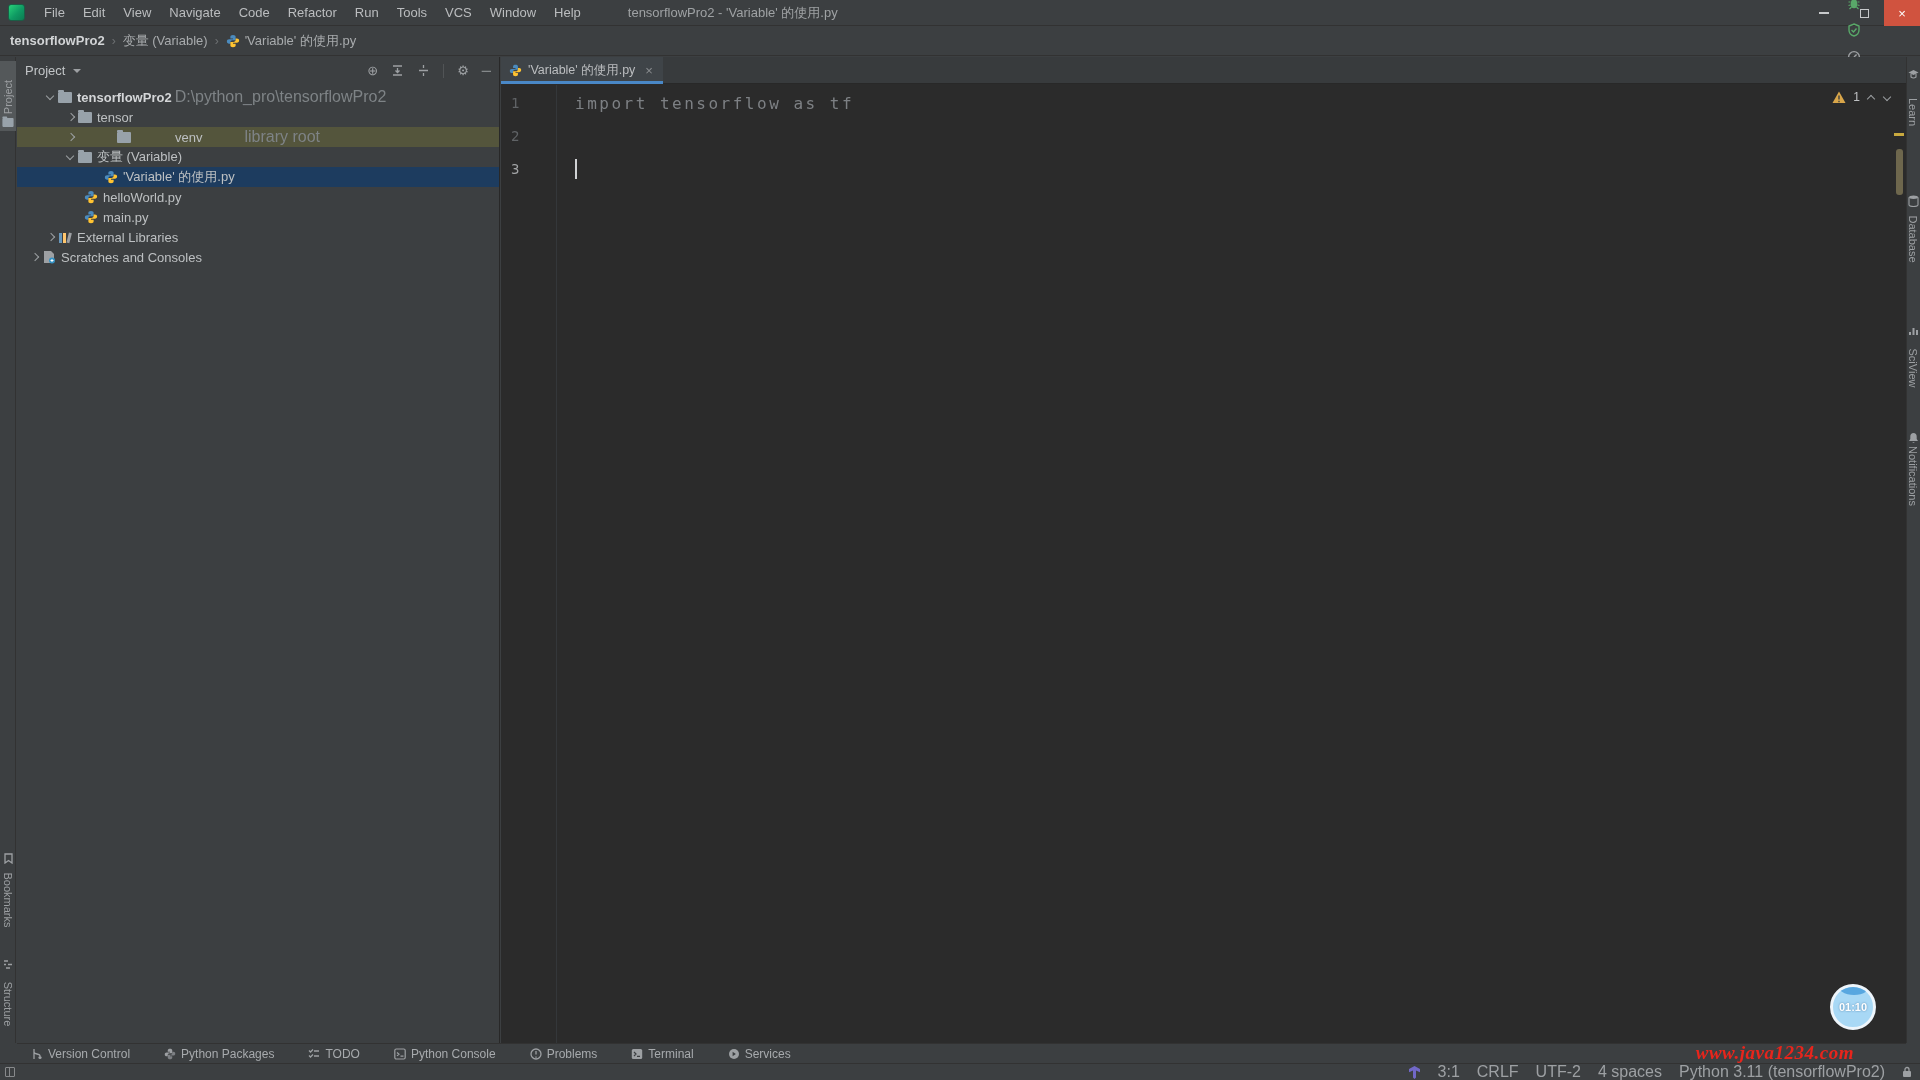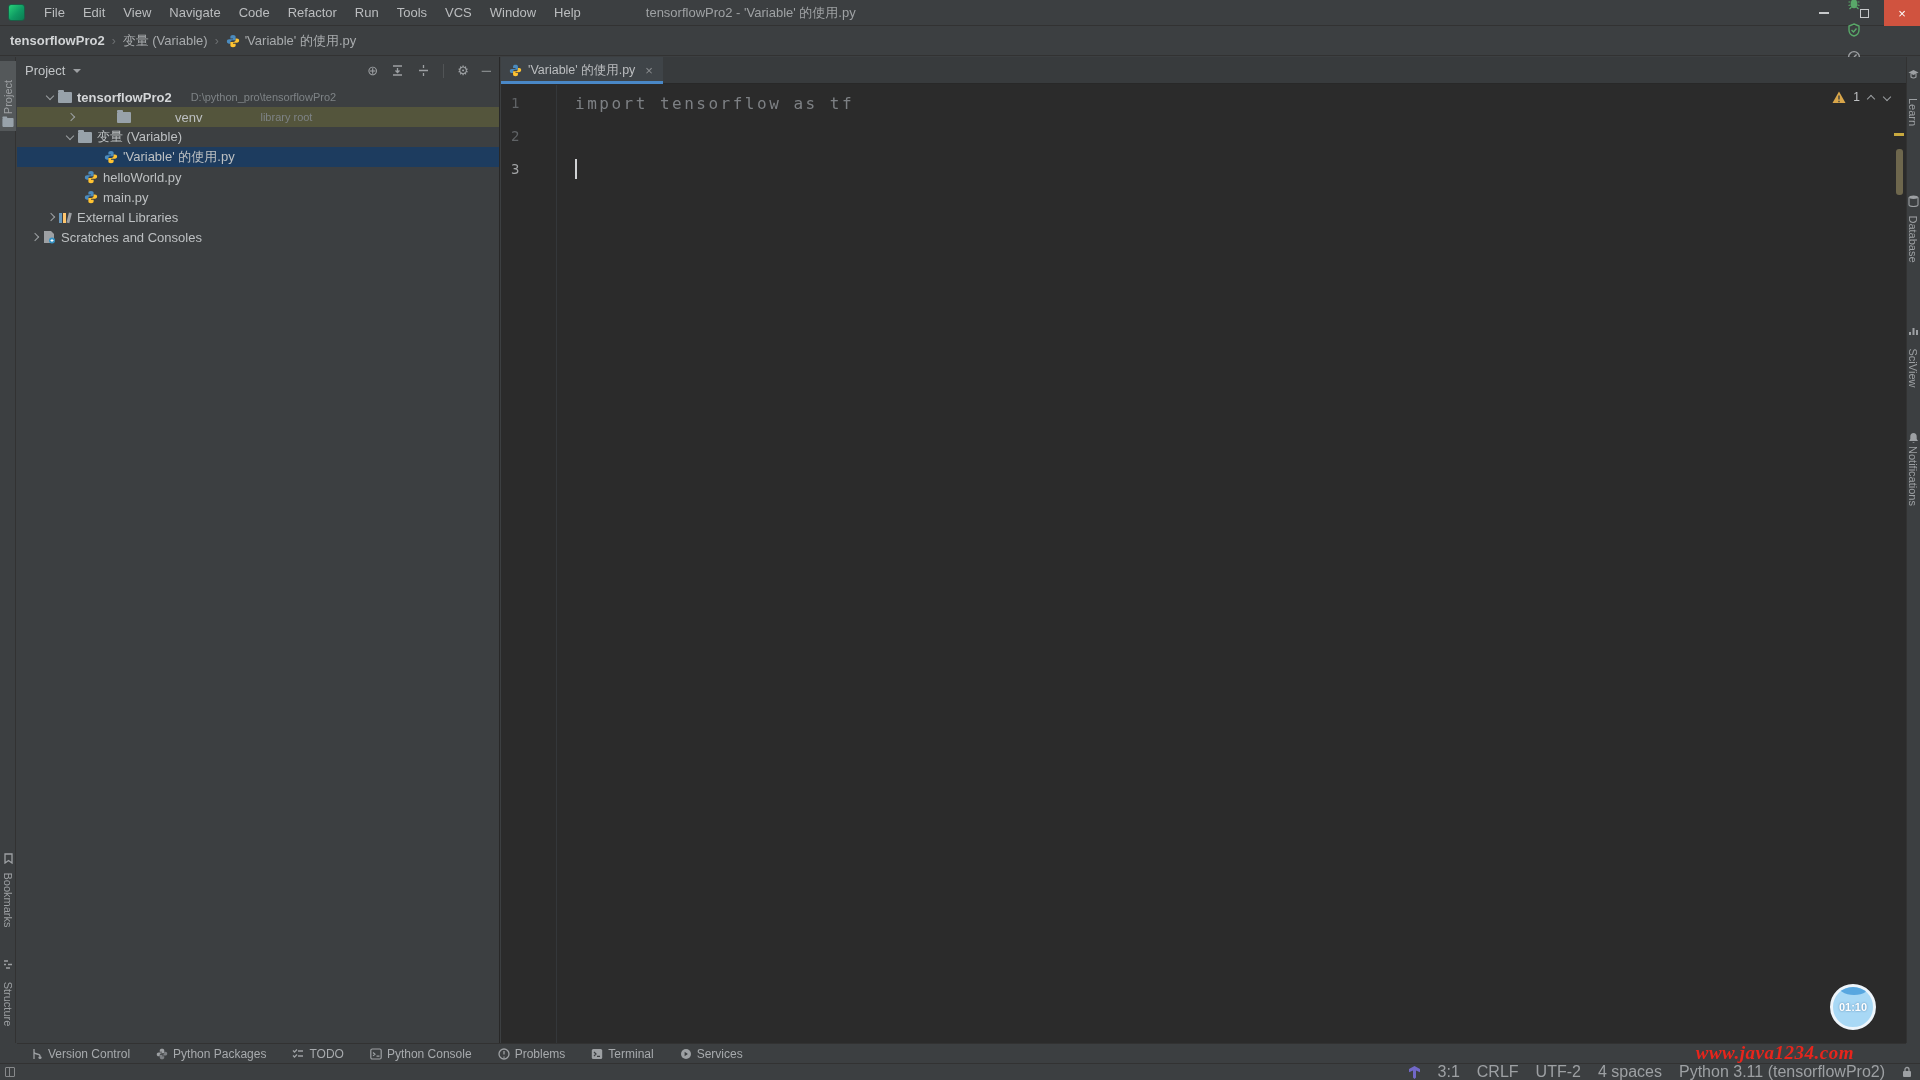--- a/index.html
+++ b/index.html
@@ -6,21 +6,21 @@
   html,body { width:1920px; height:1080px; background:#2b2b2b; overflow:hidden;
     font-family:"Liberation Sans", sans-serif; }
   .app { position:absolute; inset:0; width:1920px; height:1080px; background:#3c3f41; }
 
   
   .menubar { position:absolute; top:0; left:0; right:0; height:26px; background:#3c3f41;
     display:flex; align-items:center; border-bottom:1px solid #323232; }
   .logo { width:17px; height:17px; margin:0 10px 0 8px; border-radius:3px;
     background:linear-gradient(135deg,#24c875 10%,#0f9a63 55%,#0b7d52); border:1px solid #1b5e46; }
   .menu-item { color:#bbbdbf; font-size:13px; padding:0 9px; line-height:26px; cursor:default; }
-  .win-title { color:#9fa2a4; font-size:13px; margin-left:56px;text-align:right; }
+  .win-title { color:#9fa2a4; font-size:13px; margin-left:38px;text-align:right; }
   .win-controls { position:absolute; right:0; top:0; height:26px; display:flex; }
   .wbtn { width:40px; height:26px; display:flex; align-items:center; justify-content:center;
     color:#c7c9cb; font-size:13px; }
   .wbtn.close { background:#d0533f; color:#fff; width:36px; }
   .wbtn .minbar { width:10px; height:1.5px; background:#c7c9cb; }
   .wbtn .maxbox { width:9px; height:9px; border:1.4px solid #c7c9cb; }
 
   
   .toolbar { position:absolute; top:26px; left:0; right:0; height:30px; background:#3c3f41;
     border-bottom:1px solid #323232; display:flex; align-items:center; }
@@ -64,21 +64,21 @@
   .chev::before { content:""; position:absolute; top:4px; left:5px; width:5px; height:5px;
     border-right:1.6px solid #9ca0a3; border-bottom:1.6px solid #9ca0a3; }
   .chev.closed::before { transform:rotate(-45deg); }
   .chev.open::before   { transform:rotate(45deg); top:3px; left:4px; }
   .fold { width:14px; height:11px; background:#98a2aa; border-radius:1px; position:relative;
     flex:none; margin:0 5px 0 1px; }
   .fold::before { content:""; position:absolute; top:-2px; left:0; width:6px; height:2px;
     background:#98a2aa; border-radius:1px 1px 0 0; }
   .fico { flex:none; margin:0 5px 0 1px; display:flex; }
   .tname-b { font-weight:bold; color:#d4d6d8; }
-  .thint { color:#7e8386; margin-left:19px; font-size:11px; }
+  .thint { color:#7e8386; margin-left:3px; font-size:16px; }
 
   
   .editor { position:absolute; left:501px; top:0; right:14px; bottom:0; background:#2b2b2b; }
   .tabbar { height:27px; background:#383b3d; border-bottom:1px solid #282828; display:flex; }
   .tab { display:flex; align-items:center; gap:6px; background:#3f4448; padding:0 10px 0 8px;
     font-size:12.5px; color:#bcbec0; position:relative; }
   .tab::after { content:""; position:absolute; left:0; right:0; bottom:-1px; height:3px; background:#4a88c7; }
   .tab-close { color:#8a8d90; font-size:13px; margin-left:4px; }
   .ed-body { position:absolute; top:28px; left:0; right:0; bottom:0; }
   .gutter { position:absolute; left:0; top:0; bottom:0; width:56px; border-right:1px solid #34373a; }
@@ -100,21 +100,21 @@
     border-radius:3px; opacity:.85; }
 
   
   .right-stripe { position:absolute; right:0; top:0; bottom:0; width:14px; background:#3c3f41;
     border-left:1px solid #323232; }
   .rs-item { position:absolute; right:0; width:14px; display:flex; flex-direction:column;
     align-items:center; gap:26px; color:#9da0a3; font-size:11px; }
 
   
   .bottombar { position:absolute; left:17px; right:14px; bottom:17px; height:20px; background:#3c3f41;
-    border-top:1px solid #323232; display:flex; align-items:center; gap:26px; padding-left:14px; }
+    border-top:1px solid #323232; display:flex; align-items:center; gap:34px; padding-left:14px; }
   .bitem { display:flex; align-items:center; gap:5px; color:#a7aaad; font-size:12px; }
 
   
   .statusbar { position:absolute; left:0; right:0; bottom:0; height:17px; background:#3c3f41;
     border-top:1px solid #323232; display:flex; align-items:center; font-size:16px; color:#9da0a3; }
   .sb-left { margin-left:5px; }
   .sb-right { margin-left:auto; display:flex; align-items:center; gap:17px; margin-right:8px; }
   .grid-ic { width:10px; height:10px; border:1px solid #87898b; border-radius:1px; position:relative; }
   .grid-ic::before { content:""; position:absolute; left:3px; top:0; bottom:0; width:1px; background:#87898b; }
 
@@ -292,20 +292,25 @@
         </div>
       </div>
 
       <div class="tree">
         <div class="trow" style="padding-left:26px;">
           <span class="chev open"></span>
           <span class="fold"></span>
           <span class="tname-b">tensorflowPro2</span>
           <span class="thint">D:\python_pro\tensorflowPro2</span>
         </div>
+        <div class="trow" style="padding-left:46px;">
+          <span class="chev closed"></span>
+          <span class="fold"></span>
+          <span>tensor</span>
+        </div>
         <div class="trow olive" style="padding-left:46px;">
           <span class="chev closed"></span>
           <span class="fold"></span>
           <span>venv</span>
           <span class="thint">library root</span>
         </div>
         <div class="trow" style="padding-left:46px;">
           <span class="chev open"></span>
           <span class="fold"></span>
           <span>变量 (Variable)</span>

